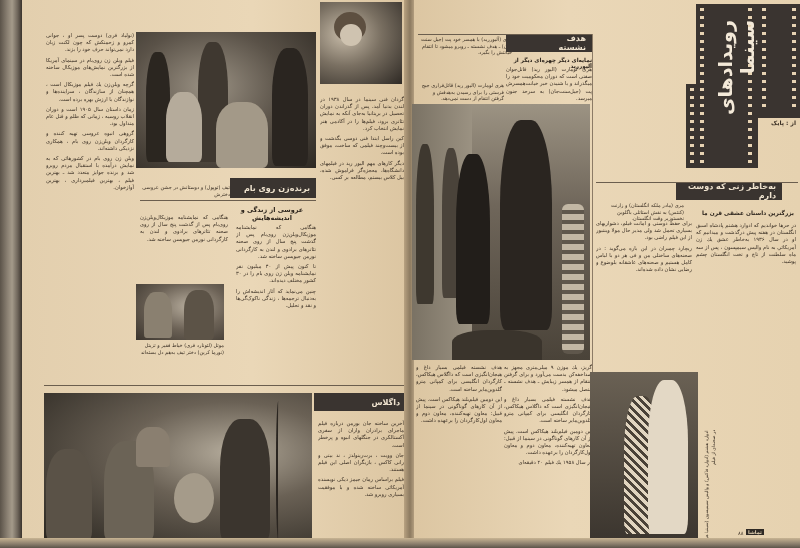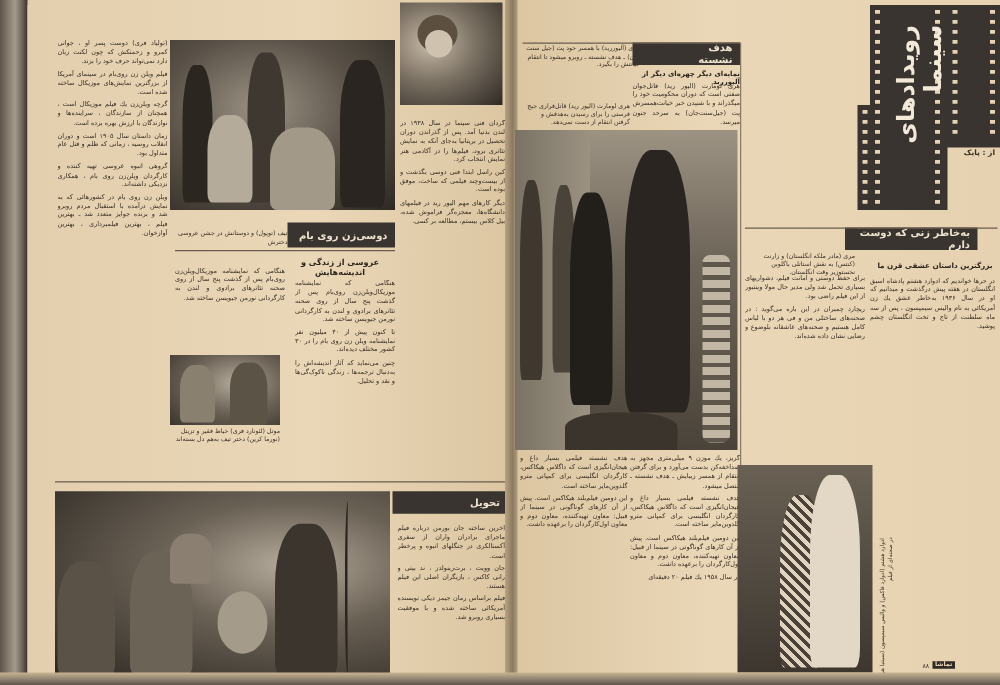--- a/index.html
+++ b/index.html
@@ -75,21 +75,21 @@
 
   <div class="text-col" style="left:320px; top:96px; width:84px; height:270px;">
     <p>گردان فنی سینما در سال ۱۹۳۸ در لندن بدنیا آمد. پس از گذراندن دوران تحصیل در بریتانیا به‌جای آنکه به نمایش تئاتری برود، فیلم‌ها را در آکادمی هنر نمایش انتخاب کرد.</p>
     <p>کین راسل ابتدا فنی دوسی بگذشت و از بیست‌وچند فیلمی که ساخت، موفق بوده است.</p>
     <p>دیگر کارهای مهم الیور رید در فیلمهای دانشگاه‌ها، معجزه‌گر فراموش شده، بیل کلاس بیستم، مطالعه بر کسی.</p>
   </div>
 
   <div class="caption" style="left:140px; top:184px; width:90px;">تیف (توپول) و دوستانش در جشن عروسی دخترش</div>
 
   <div class="headbar" style="left:230px; top:178px; width:86px; height:20px;">
-    <span>دوسی‌زن روی بام</span>
+    <span>برنده‌زن روی بام</span>
   </div>
   <div class="rule" style="left:140px; top:200px; width:176px;"></div>
 
   <div class="subhead" style="left:230px; top:206px; width:84px; text-align:center;">عروسی از زندگی و اندیشه‌هایش</div>
 
   <div class="text-col" style="left:236px; top:224px; width:80px; height:150px;">
     <p>هنگامی که نمایشنامه موزیکال‌ویلن‌زن روی‌بام پس از گذشت پنج سال از روی صحنه تئاتر‌های برادوی و لندن به کارگردانی نورمن جیویسن ساخته شد.</p>
     <p>تا کنون پیش از ۴۰ میلیون نفر نمایشنامه ویلن زن روی بام را در ۳۰ کشور مختلف دیده‌اند.</p>
     <p>چنین می‌نماید که آثار اندیشه‌اش را به‌دنبال ترجمه‌ها ، زندگی ناکوک‌گی‌ها و نقد و تحلیل.</p>
   </div>
@@ -108,21 +108,21 @@
   <div class="photo dark" style="left:44px; top:393px; width:268px; height:148px; background:radial-gradient(ellipse at 70% 40%, #b4ab9b 0%, #6a6155 40%, #2a2620 100%);">
     <div class="fig" style="left:2px;top:56px;width:46px;height:92px;background:#5a5247;"></div>
     <div class="fig" style="left:60px;top:48px;width:50px;height:100px;background:#6b6356;"></div>
     <div class="fig" style="left:92px;top:34px;width:34px;height:40px;background:#8a7f70;"></div>
     <div class="fig" style="left:130px;top:80px;width:40px;height:50px;background:#a59b8a;border-radius:50%;"></div>
     <div class="fig" style="left:176px;top:26px;width:50px;height:122px;background:#3b352e;"></div>
     <div style="position:absolute;left:232px;top:8px;width:6px;height:140px;border-left:2px solid #2a2520;border-radius:40%;"></div>
   </div>
 
   <div class="headbar" style="left:314px; top:393px; width:92px; height:18px; justify-content:flex-start;">
-    <span>تحویل</span>
+    <span>داگلاس</span>
   </div>
   <div class="text-col" style="left:318px; top:420px; width:86px; height:118px;">
     <p>آخرین ساخته جان بورمن درباره فیلم ماجرای برادران واران از سفری آکستالکری در جنگلهای انبوه و پرخطر است.</p>
     <p>جان وویت ، برت‌رینولدز ، ند بیتی و رانی کاکس ، بازیگران اصلی این فیلم هستند.</p>
     <p>فیلم براساس رمان جیمز دیکی نویسنده آمریکائی ساخته شده و با موفقیت بسیاری روبرو شد.</p>
   </div>
 
   <div class="gutter"></div>
 
   <div class="page-right"></div>

